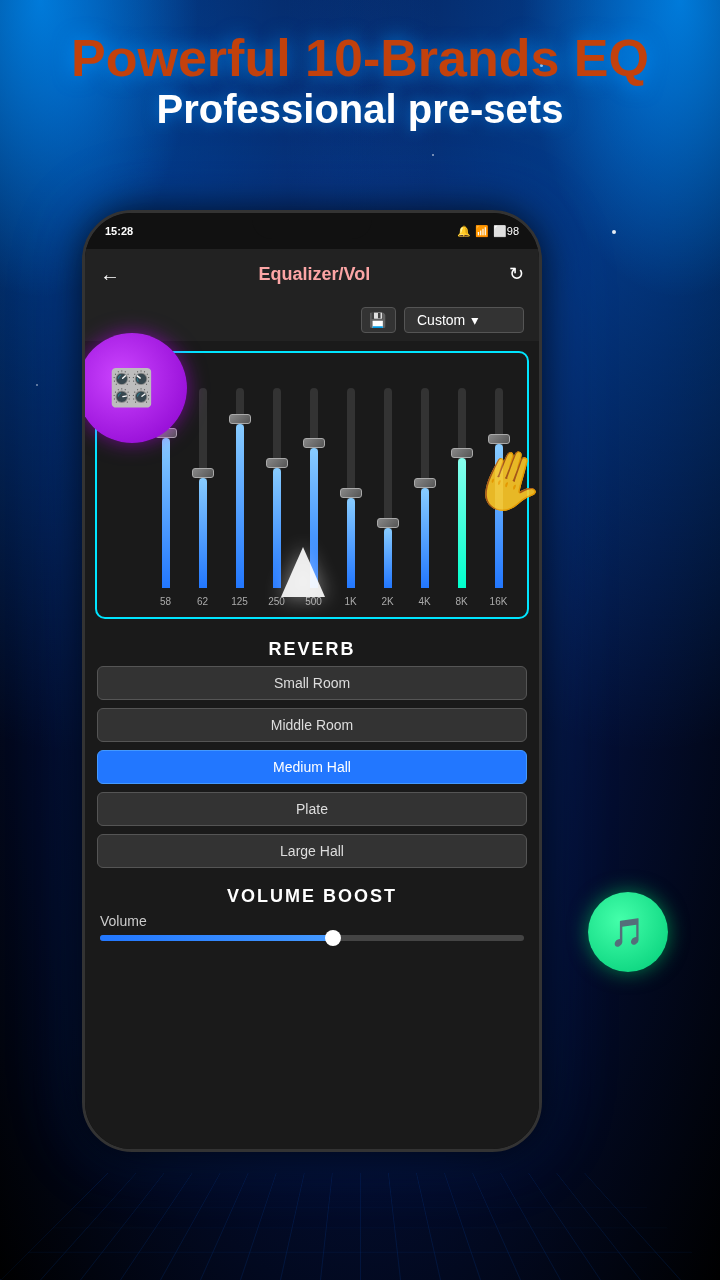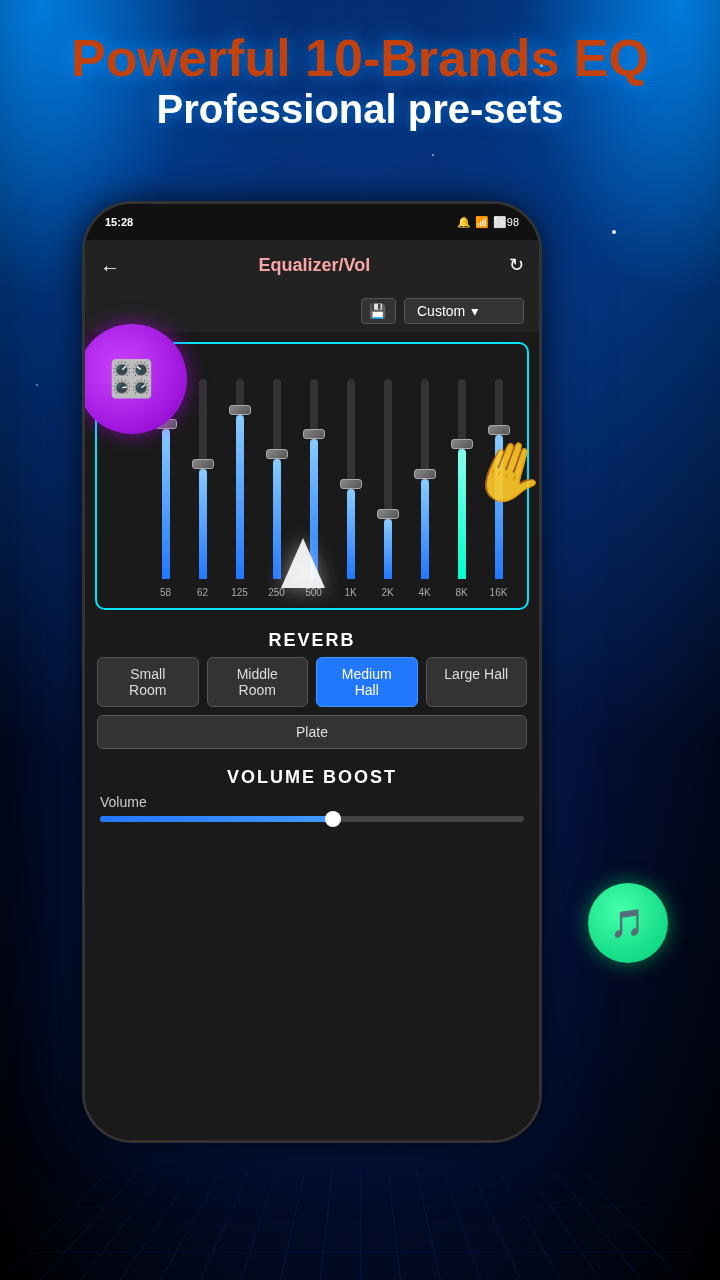--- a/index.html
+++ b/index.html
@@ -85,21 +85,21 @@
     .header-subtitle {
       font-size: 40px;
       font-weight: 700;
       color: #fff;
       text-shadow: 0 0 15px rgba(0,150,255,0.6);
     }
 
     
     .phone-wrapper {
       position: absolute;
-      top: 201px;
+      top: 210px;
       left: 50%;
       transform: translateX(-50%);
       width: 556px;
       z-index: 20;
     }
     .phone-frame {
       width: 460px;
       background: #111;
       border-radius: 50px;
       border: 3px solid #333;
@@ -315,20 +315,21 @@
       padding: 10px 15px 6px;
       text-align: center;
     }
 
     
     .reverb-buttons {
       display: flex;
       flex-wrap: wrap;
       gap: 8px;
       padding: 0 12px 8px;
+      flex-direction: column;
     }
     .reverb-btn {
       background: #333;
       border: 1px solid #555;
       border-radius: 6px;
       color: #ddd;
       font-size: 14px;
       padding: 8px 16px;
       cursor: pointer;
       flex: 1;
@@ -534,22 +535,22 @@
           </div>
       </div>
 
       <div>
         <div class="section-title">REVERB</div>
         <div class="reverb-buttons" id="reverb-btns">
 
         <div class="reverb-btn">Small Room</div>
             <div class="reverb-btn">Middle Room</div>
             <div class="reverb-btn active">Medium Hall</div>
+            <div class="reverb-btn">Plate</div>
             <div class="reverb-btn">Large Hall</div>
-            <div class="reverb-btn">Plate</div>
           </div>
       </div>
 
       <div class="volume-boost-section">
         <div class="section-title">VOLUME BOOST</div>
         <div class="volume-label">Volume</div>
         <div class="volume-slider-track">
           <div class="volume-slider-fill" id="vol-fill" style="width: 55%;"></div>
           <div class="volume-slider-thumb" id="vol-thumb" style="left: 55%;"></div>
         </div>

